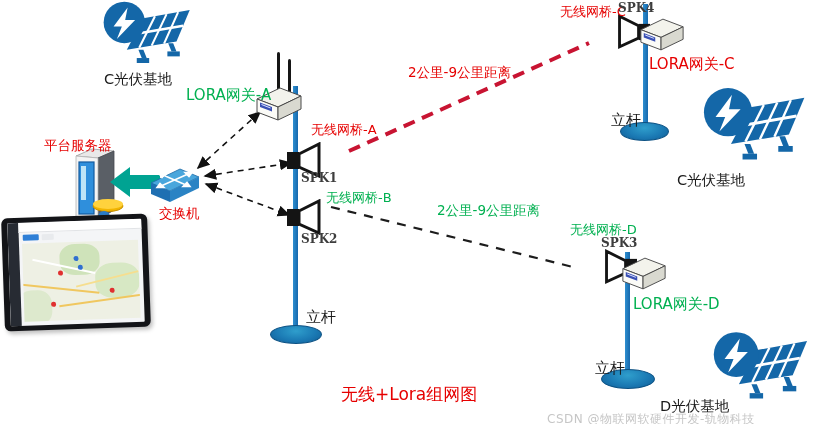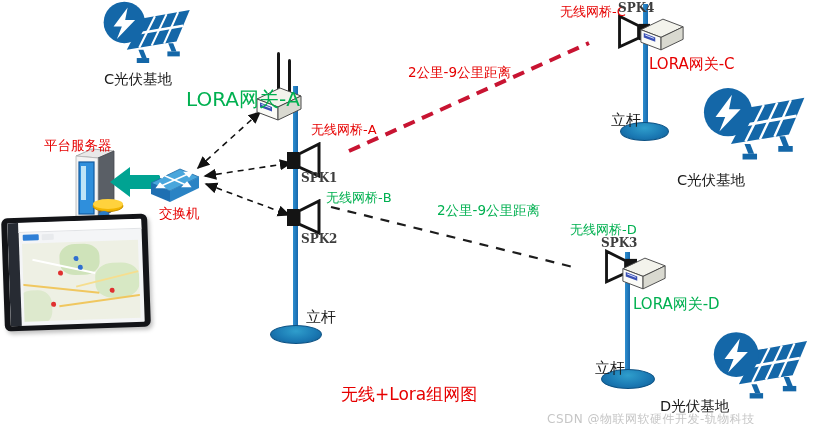--- a/index.html
+++ b/index.html
@@ -140,21 +140,21 @@
 
   <div class="pole" style="left:293px;top:86px;height:248px"></div>
   <div class="pole-base" style="left:270px;top:325px;width:50px;height:17px"></div>
   <div class="lbl" style="left:306px;top:308px;font-size:15px">立杆</div>
 
   <div class="antenna" style="left:277px;top:52px;height:42px"></div>
   <div class="antenna" style="left:288px;top:59px;height:37px"></div>
   <svg class="dev" style="left:254px;top:85px;width:50px;height:38px">
       <use href="#gwbox"></use>
     </svg>
-  <div class="lbl green" style="left:186px;top:86px;font-size:20px">LORA网关-A</div>
+  <div class="lbl green" style="left:186px;top:86px;font-size:15px">LORA网关-A</div>
 
   <div class="lbl red" style="left:311px;top:121px;font-size:13px">无线网桥-A</div>
   <svg class="dev" style="left:287px;top:142px;width:42px;height:36px">
       <use href="#spk"></use>
     </svg>
   <div class="lbl spklbl" style="left:301px;top:171px">SPK1</div>
 
   <div class="lbl green" style="left:326px;top:189px;font-size:13px">无线网桥-B</div>
   <svg class="dev" style="left:287px;top:199px;width:42px;height:36px">
       <use href="#spk"></use>

